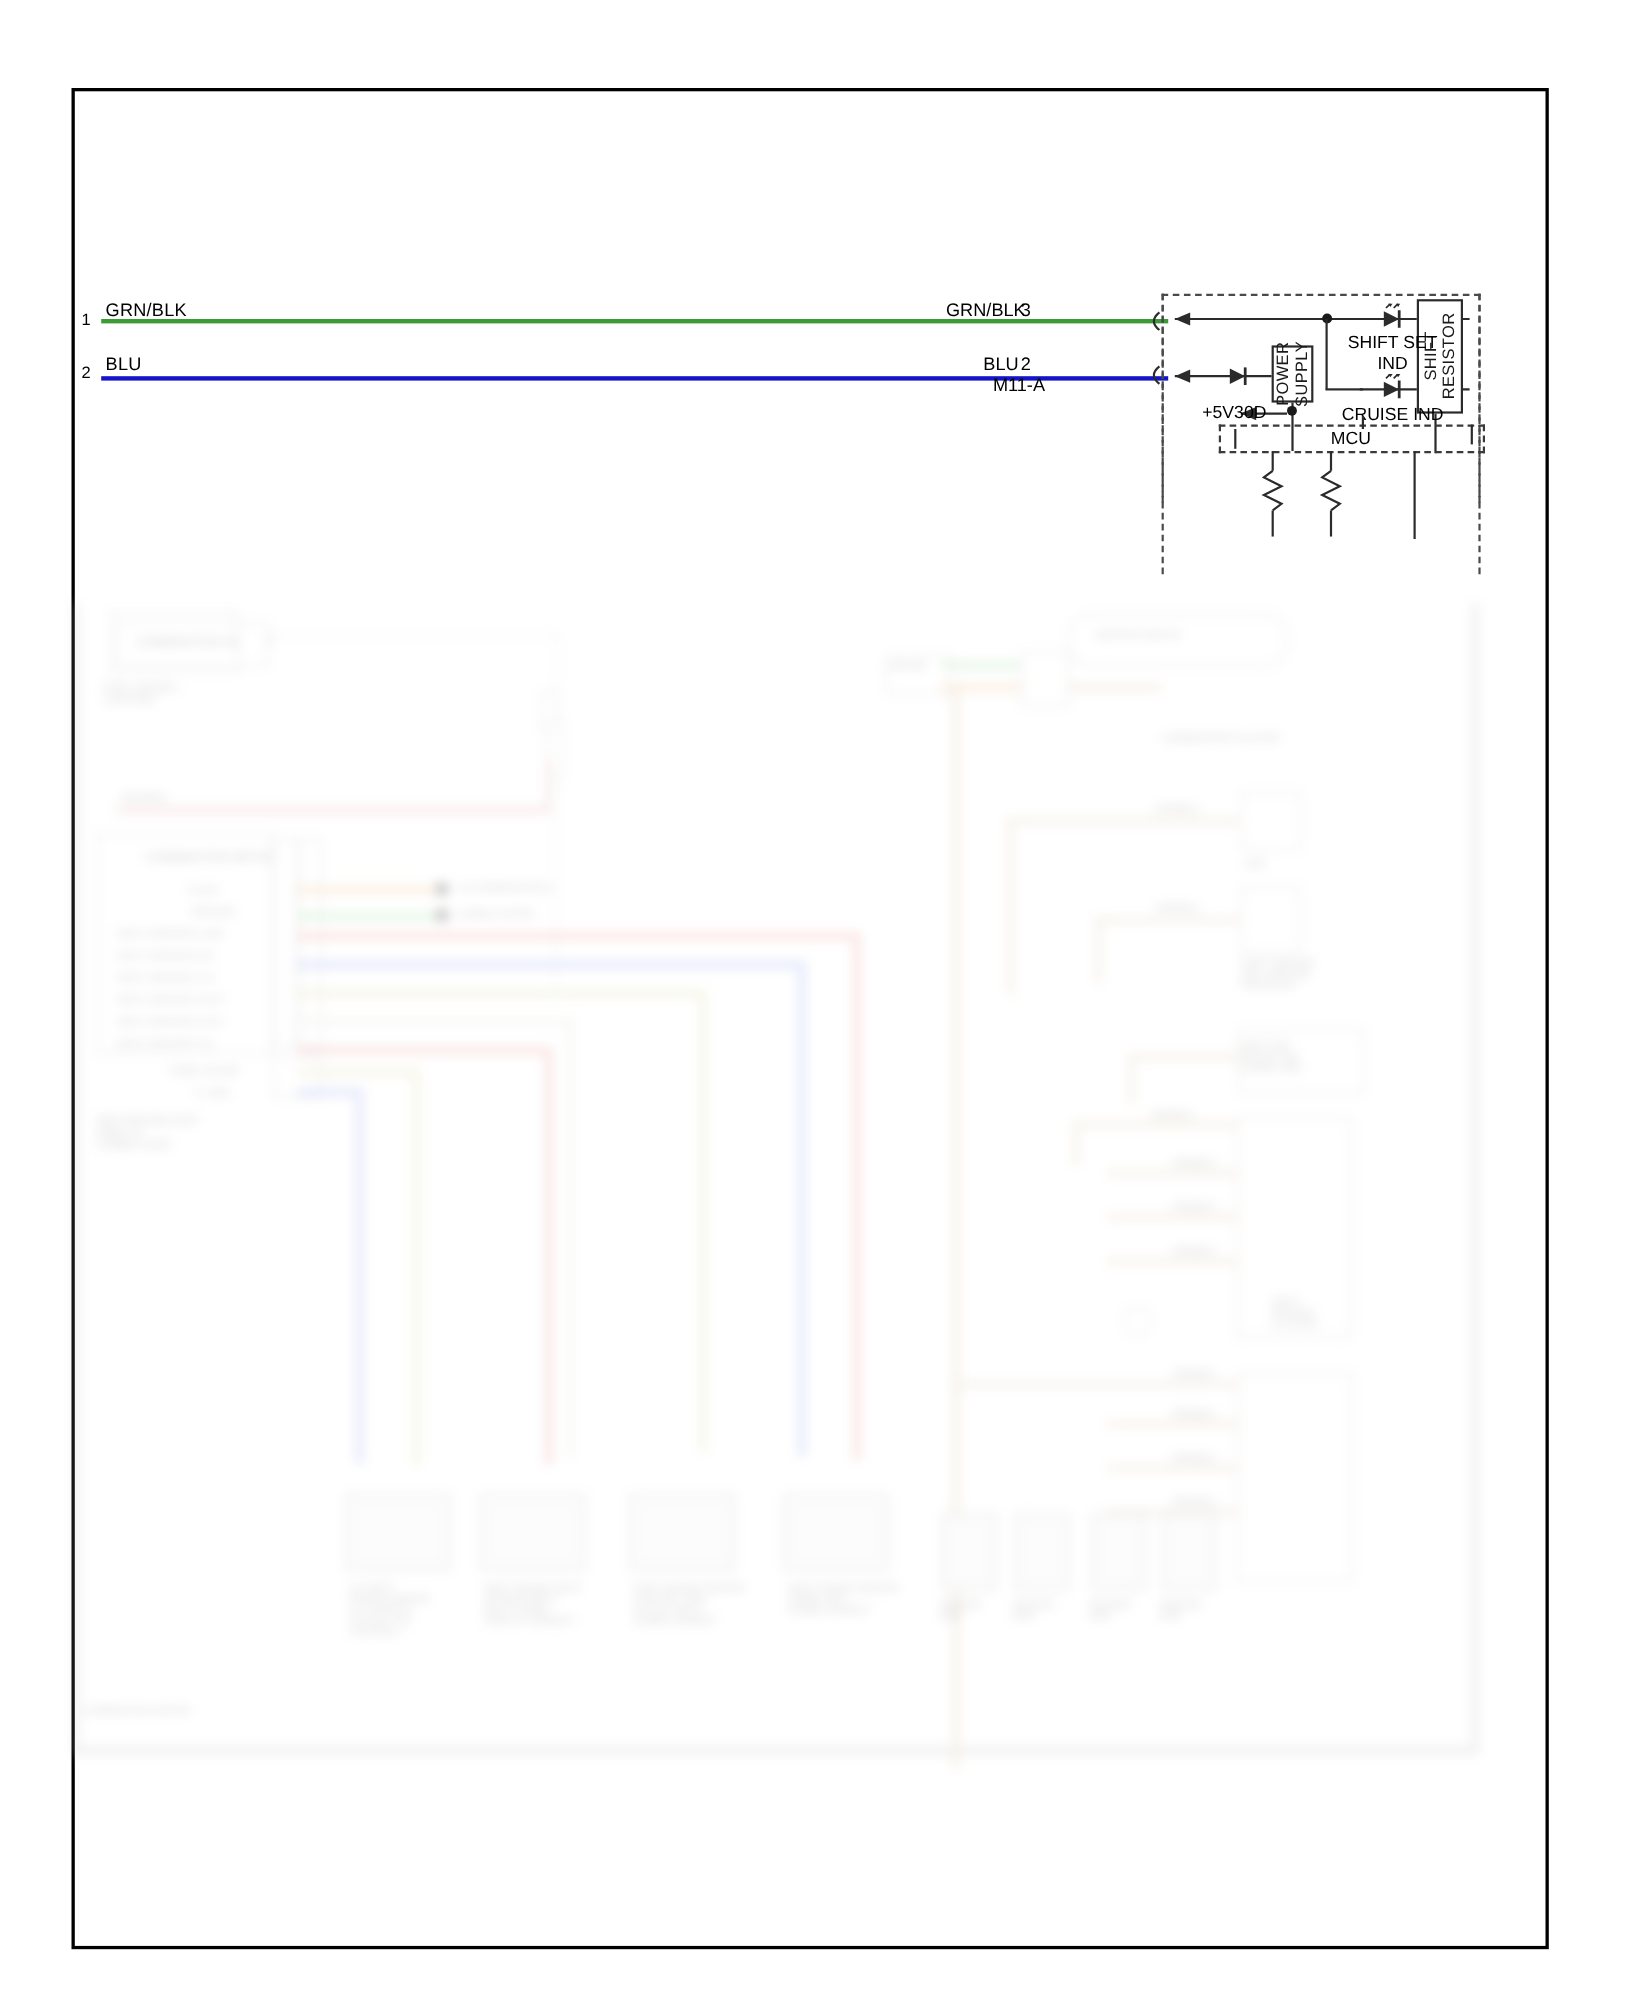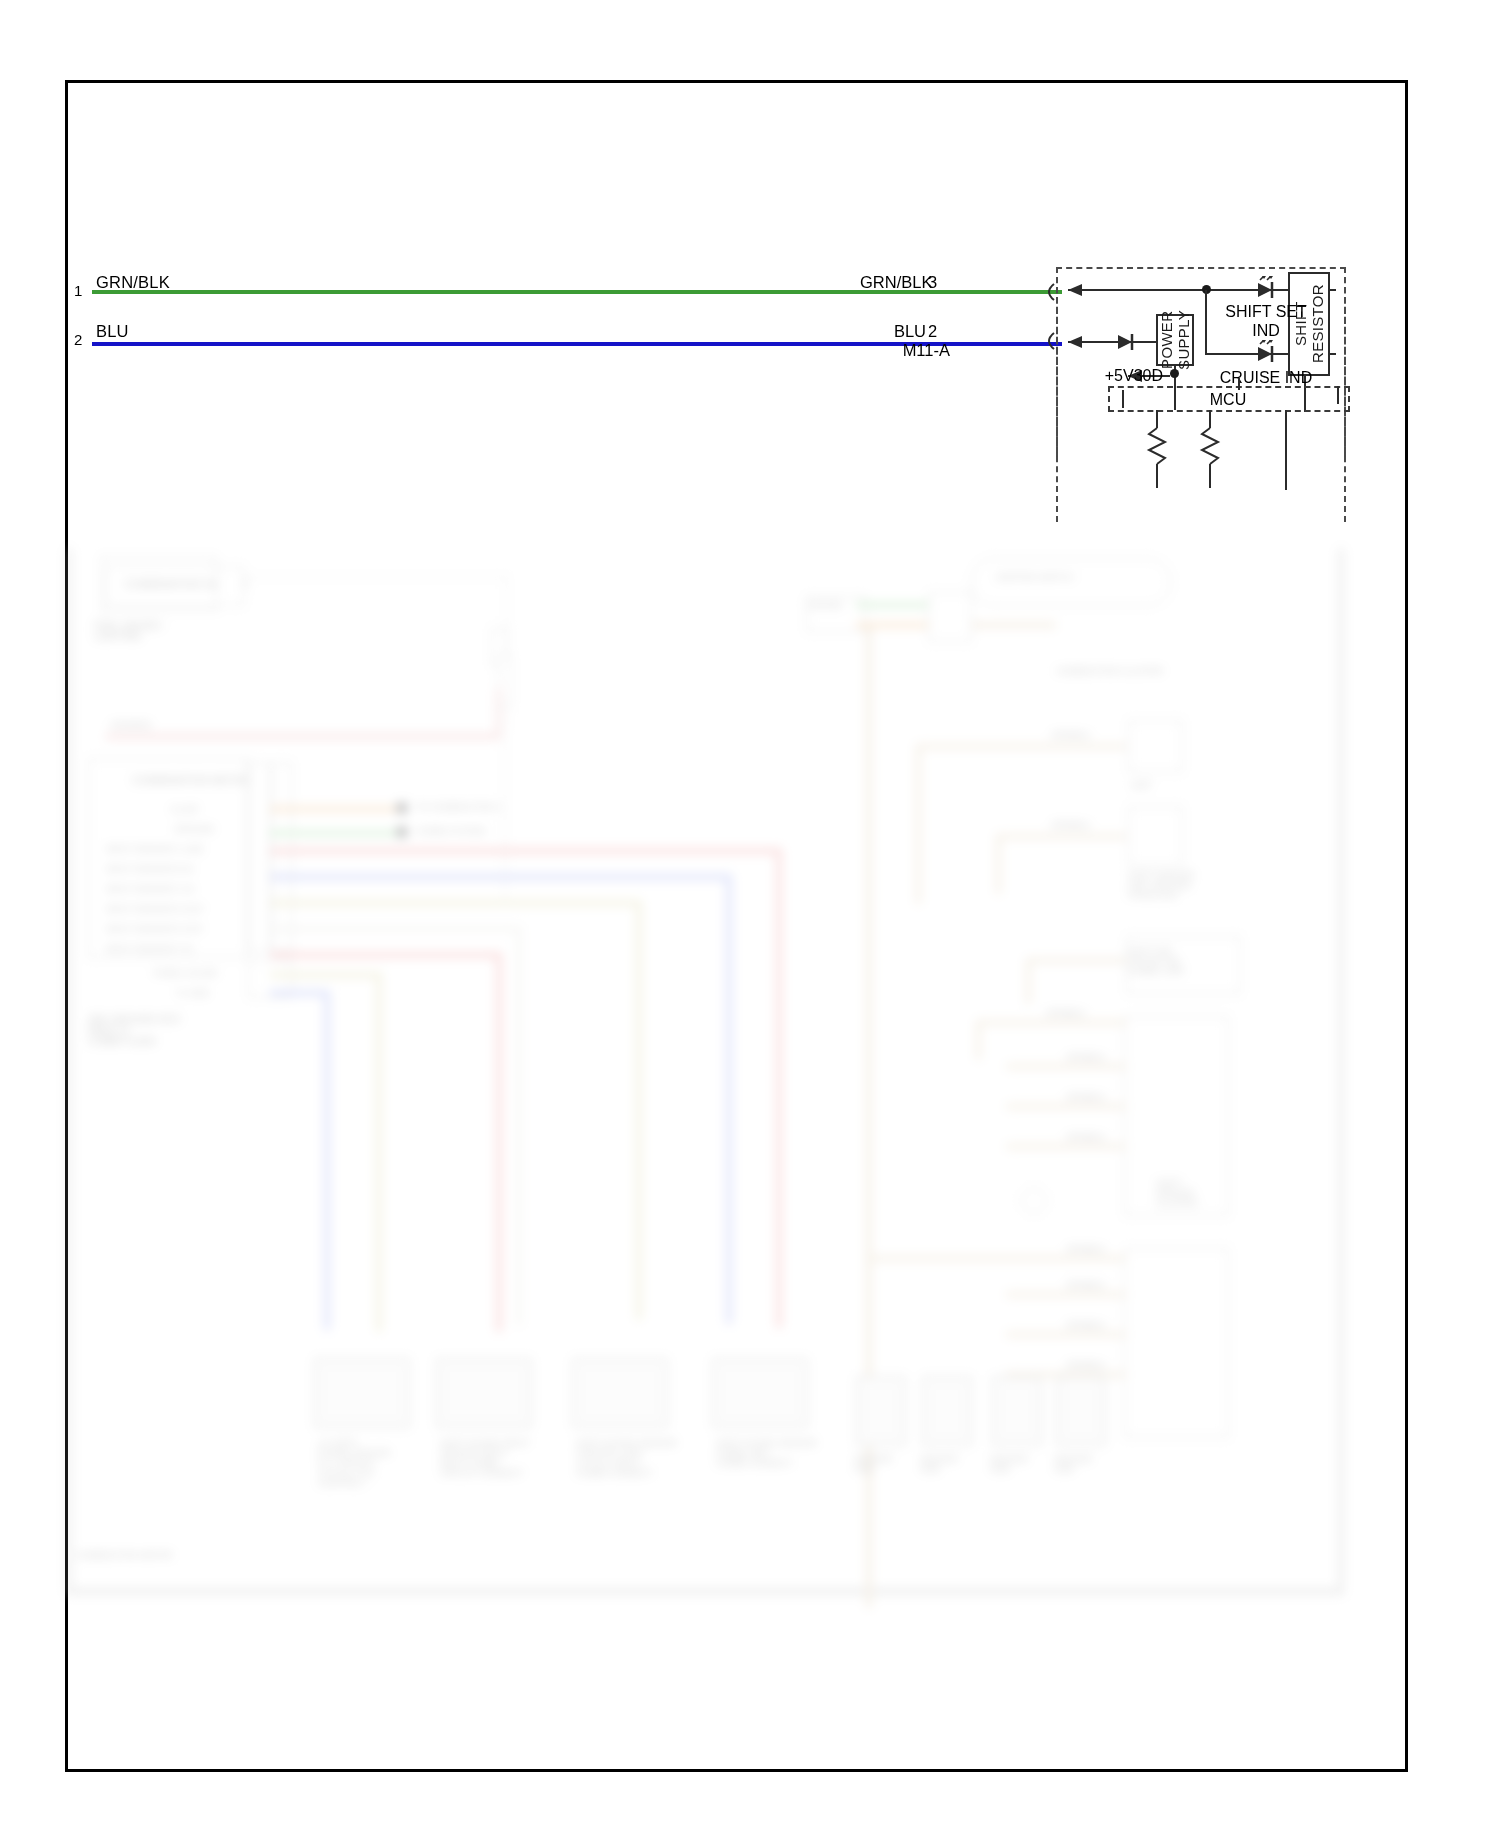--- a/index.html
+++ b/index.html
@@ -219,21 +219,21 @@
 
   <div class="box" style="left:1156px;top:314px;width:38px;height:52px;">
     <span class="vtext">POWER SUPPLY</span>
   </div>
   <div class="solid vline" style="left:1174px;top:366px;height:44px;"></div>
 
   <svg width="60" height="22" style="position:absolute;left:1120px;top:365px;">
     <line x1="8" y1="11" x2="50" y2="11" stroke="#2b2b2b" stroke-width="2"></line>
     <polygon points="8,11 22,5 22,17" fill="#2b2b2b"></polygon>
   </svg>
-  <div class="htext" style="left:1093px;top:366px;width:70px;text-align:right;">+5V30D</div>
+  <div class="htext" style="left:1093px;top:366px;width:70px;text-align:left;">+5V30D</div>
   <div class="dot" style="left:1170px;top:369px;"></div>
 
   <svg width="110" height="30" style="position:absolute;left:1236px;top:276px;">
     <line x1="0" y1="14" x2="100" y2="14" stroke="#2b2b2b" stroke-width="2"></line>
     <polygon points="22,7 22,21 36,14" fill="#2b2b2b"></polygon>
     <line x1="36" y1="6" x2="36" y2="22" stroke="#2b2b2b" stroke-width="2.5"></line>
     <line x1="24" y1="4" x2="28" y2="0" stroke="#2b2b2b" stroke-width="1.6"></line>
     <line x1="31" y1="4" x2="35" y2="0" stroke="#2b2b2b" stroke-width="1.6"></line>
     <polygon points="26,0 30,0 28,3" fill="#2b2b2b"></polygon>
     <polygon points="33,0 37,0 35,3" fill="#2b2b2b"></polygon>

